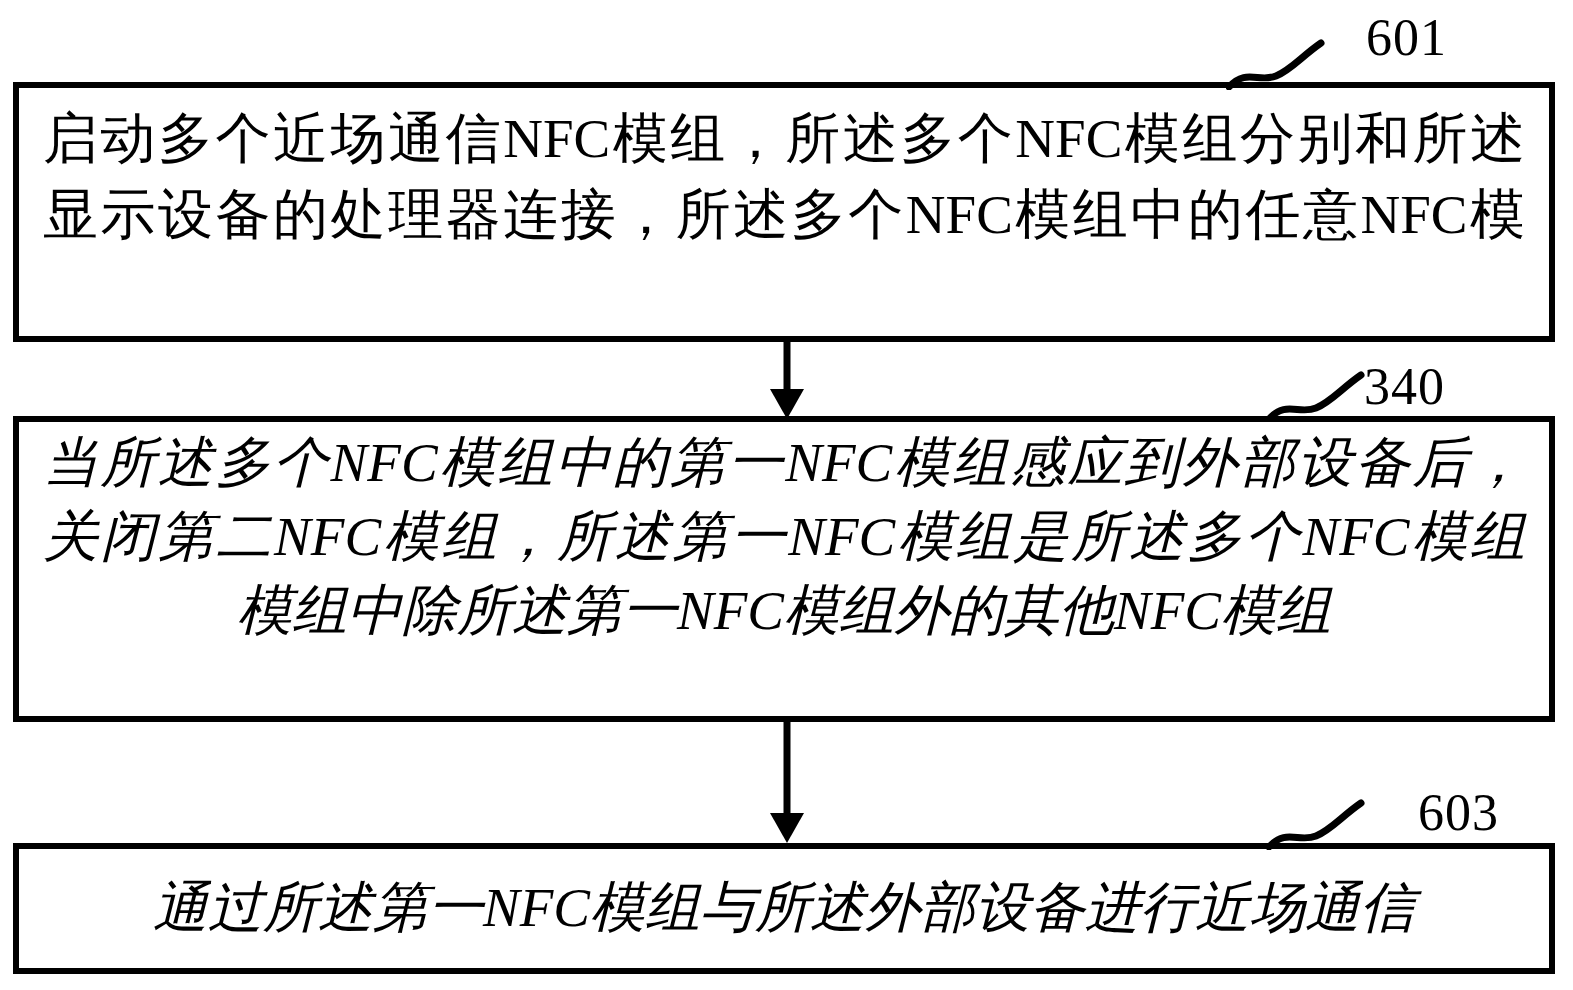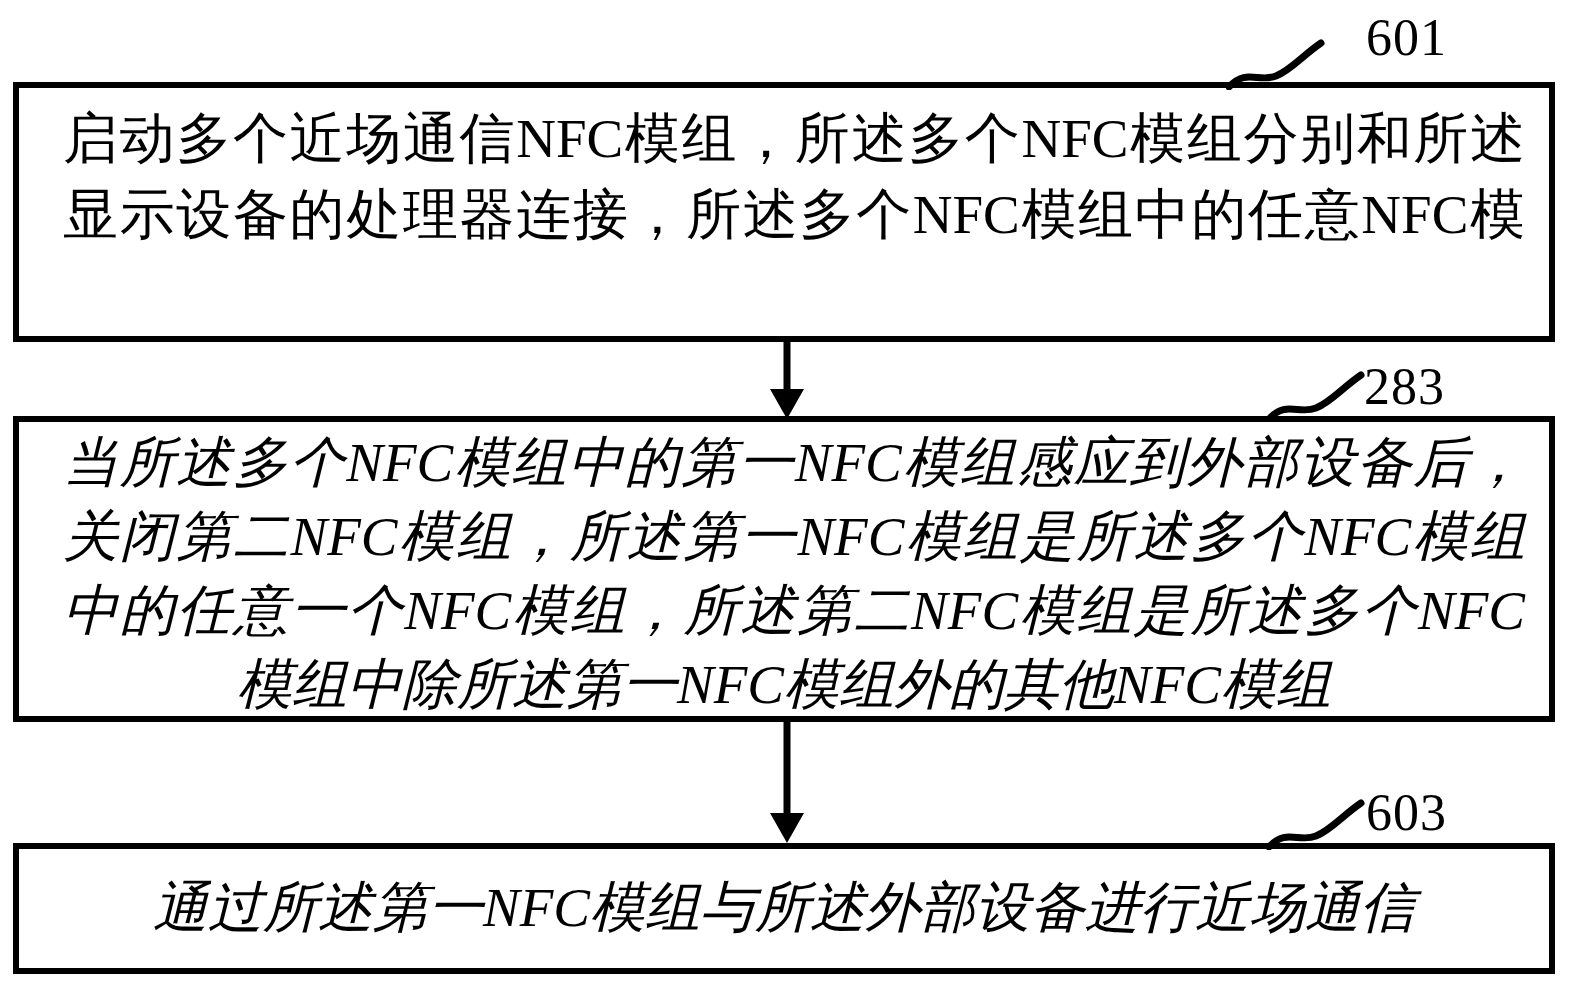--- a/index.html
+++ b/index.html
@@ -32,21 +32,20 @@
     overflow: hidden;
   }
   #box2 .line { line-height: 74px; }
   #box3 .line { line-height: 64px; font-style: italic; }
 
   .fill {
     text-align: justify;
     text-align-last: justify;
     -moz-text-align-last: justify;
     text-justify: inter-character;
-    margin-left: 20px;
   }
   .last { text-align: center; }
 
   .arrow { position: absolute; left: 769px; }
   .squiggle { position: absolute; }
   .ref-num {
     position: absolute;
     font-size: 52px;
     line-height: 54px;
     letter-spacing: 1px;
@@ -65,21 +64,20 @@
   <div class="arrow" style="top:340px;">
     <svg width="36" height="80" viewBox="0 0 36 80">
       <line x1="18" y1="0" x2="18" y2="52" stroke="#000" stroke-width="7"></line>
       <polygon points="1,49 35,49 18,79" fill="#000"></polygon>
     </svg>
   </div>
 
   <div class="step" id="box2">
     <div class="line fill">当所述多个NFC模组中的第一NFC模组感应到外部设备后，</div>
     <div class="line fill">关闭第二NFC模组，所述第一NFC模组是所述多个NFC模组</div>
-    <div class="line fill">中的任意一个NFC模组，所述第二NFC模组是所述多个NFC</div>
     <div class="line last">模组中除所述第一NFC模组外的其他NFC模组</div>
   </div>
 
   <div class="arrow" style="top:722px;">
     <svg width="36" height="122" viewBox="0 0 36 122">
       <line x1="18" y1="0" x2="18" y2="94" stroke="#000" stroke-width="7"></line>
       <polygon points="1,91 35,91 18,121" fill="#000"></polygon>
     </svg>
   </div>
 
@@ -97,16 +95,16 @@
       <path d="M3,49 C20,30 33,45 50,38 C65,32 76,18 95,5" fill="none" stroke="#000" stroke-width="7" stroke-linecap="round"></path>
     </svg>
   </div>
   <div class="squiggle" style="left:1266px; top:798px;">
     <svg width="100" height="52" viewBox="0 0 100 52">
       <path d="M3,49 C20,30 33,45 50,38 C65,32 76,18 95,5" fill="none" stroke="#000" stroke-width="7" stroke-linecap="round"></path>
     </svg>
   </div>
 
   <div class="ref-num" style="left:1366px; top:11px;">601</div>
-  <div class="ref-num" style="left:1364px; top:360px;">283</div>
-  <div class="ref-num" style="left:1366px; top:786px;">603</div>
+  <div class="ref-num" style="left:1364px; top:360px;">340</div>
+  <div class="ref-num" style="left:1418px; top:786px;">603</div>
 
 </div>
 
 </body></html>

